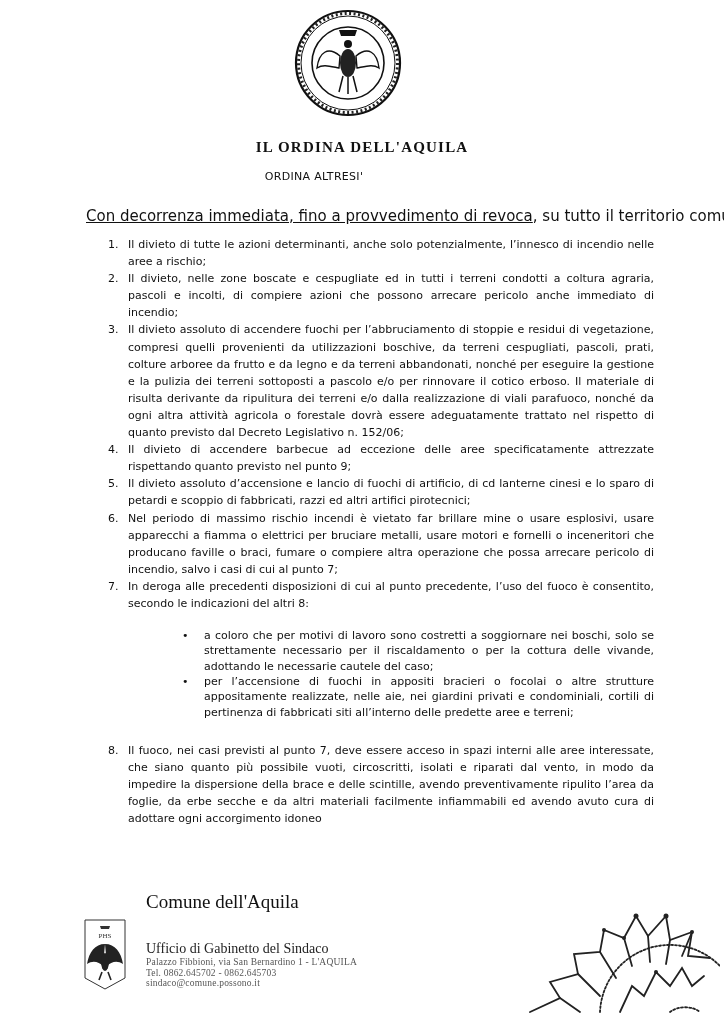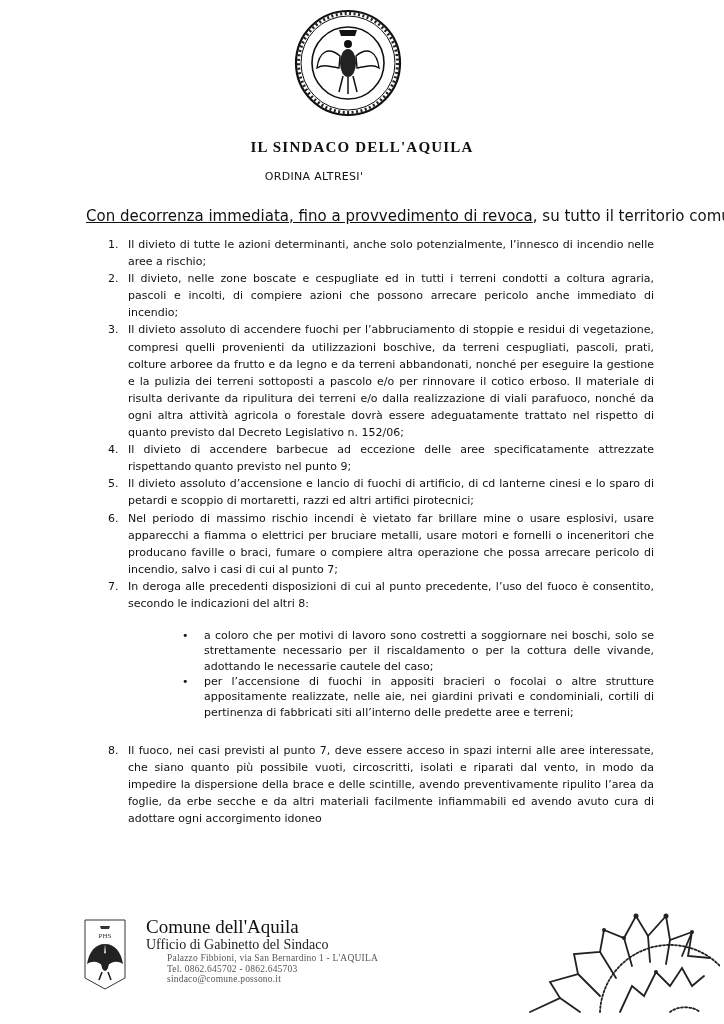--- a/index.html
+++ b/index.html
@@ -12,53 +12,53 @@
   .intro { position:absolute; left:86px; top:207px; font-size:15px; white-space:nowrap; }
   .intro u { text-decoration:underline; }
   .list { position:absolute; left:108px; top:236px; width:546px; margin:0; padding:0; list-style:none; }
   .item { position:relative; padding-left:20px; font-size:11px; line-height:17.1px; text-align:justify; }
   .item .num { position:absolute; left:0; top:0; }
   .bullets { list-style:none; margin:16px 0 0 0; padding:0; }
   .bullet { position:relative; padding-left:76px; font-size:11px; line-height:15.3px; text-align:justify; }
   .bullet .dot { position:absolute; left:54px; top:0; }
   .item8 { margin-top:22px; }
   .footer-logo { position:absolute; left:83px; top:918px; width:44px; height:73px; }
-  .footer-text { position:absolute; left:146px; top:917px; font-family:"Liberation Serif", serif; }
+  .footer-text { position:absolute; left:146px; top:892px; font-family:"Liberation Serif", serif; }
   .f-name { font-size:19px; line-height:20px; }
-  .f-office { font-size:14px; line-height:16px; color:#222; }
-  .f-small { font-size:9.5px; line-height:10.5px; color:#555; letter-spacing:0.2px;margin-left:21px; }
+  .f-office { font-size:14px; line-height:16px; color:#222;margin-top:29px; }
+  .f-small { font-size:9.5px; line-height:10.5px; color:#555; letter-spacing:0.2px; }
   .ornament { position:absolute; left:520px; top:886px; width:200px; height:138px; }
 </style>
 </head>
 <body>
 
 <svg class="seal" viewBox="0 0 110 110">
   <circle cx="55" cy="55" r="52" fill="none" stroke="#111" stroke-width="2.2"></circle>
   <circle cx="55" cy="55" r="47" fill="none" stroke="#111" stroke-width="1"></circle>
   <circle cx="55" cy="55" r="36" fill="none" stroke="#111" stroke-width="1.6"></circle>
   <circle cx="55" cy="55" r="49.5" fill="none" stroke="#222" stroke-width="3" stroke-dasharray="2 2.5"></circle>
   <path d="M46 22 h18 l-2 6 h-14 z" fill="#111"></path>
   <ellipse cx="55" cy="55" rx="8" ry="14" fill="#222"></ellipse>
   <path d="M47 48 C35 38 26 44 24 60 C30 56 36 58 46 60 Z" fill="none" stroke="#111" stroke-width="1.4"></path>
   <path d="M63 48 C75 38 84 44 86 60 C80 56 74 58 64 60 Z" fill="none" stroke="#111" stroke-width="1.4"></path>
   <path d="M50 68 L46 84 M60 68 L64 84 M55 69 L55 86" stroke="#111" stroke-width="1.5"></path>
   <circle cx="55" cy="36" r="4" fill="#111"></circle>
 </svg>
 
-<div class="title">IL SINDACO DELL'AQUILA</div>
+<div class="title">IL ORDINA DELL'AQUILA</div>
 <div class="subtitle">ORDINA ALTRESI'</div>
 
 <div class="intro"><u>Con decorrenza immediata, fino a provvedimento di revoca</u><span>, su tutto il territorio comunale,</span></div>
 
 <ol class="list">
   <li class="item"><span class="num">1.</span><span>Il divieto di tutte le azioni determinanti, anche solo potenzialmente, l’innesco di incendio nelle aree a rischio;</span></li>
   <li class="item"><span class="num">2.</span><span>Il divieto, nelle zone boscate e cespugliate ed in tutti i terreni condotti a coltura agraria, pascoli e incolti, di compiere azioni che possono arrecare pericolo anche immediato di incendio;</span></li>
   <li class="item"><span class="num">3.</span><span>Il divieto assoluto di accendere fuochi per l’abbruciamento di stoppie e residui di vegetazione, compresi quelli provenienti da utilizzazioni boschive, da terreni cespugliati, pascoli, prati, colture arboree da frutto e da legno e da terreni abbandonati, nonché per eseguire la gestione e la pulizia dei terreni sottoposti a pascolo e/o per rinnovare il cotico erboso. Il materiale di risulta derivante da ripulitura dei terreni e/o dalla realizzazione di viali parafuoco, nonché da ogni altra attività agricola o forestale dovrà essere adeguatamente trattato nel rispetto di quanto previsto dal Decreto Legislativo n. 152/06;</span></li>
   <li class="item"><span class="num">4.</span><span>Il divieto di accendere barbecue ad eccezione delle aree specificatamente attrezzate rispettando quanto previsto nel punto 9;</span></li>
-  <li class="item"><span class="num">5.</span><span>Il divieto assoluto d’accensione e lancio di fuochi di artificio, di cd lanterne cinesi e lo sparo di petardi e scoppio di mortaretti, razzi ed altri artifici pirotecnici;</span></li>
+  <li class="item"><span class="num">5.</span><span>Il divieto assoluto d’accensione e lancio di fuochi di artificio, di cd lanterne cinesi e lo sparo di petardi e scoppio di fabbricati, razzi ed altri artifici pirotecnici;</span></li>
   <li class="item"><span class="num">6.</span><span>Nel periodo di massimo rischio incendi è vietato far brillare mine o usare esplosivi, usare apparecchi a fiamma o elettrici per bruciare metalli, usare motori e fornelli o inceneritori che producano faville o braci, fumare o compiere altra operazione che possa arrecare pericolo di incendio, salvo i casi di cui al punto 7;</span></li>
   <li class="item"><span class="num">7.</span><span>In deroga alle precedenti disposizioni di cui al punto precedente, l’uso del fuoco è consentito, secondo le indicazioni del altri 8:</span>
     <ul class="bullets">
       <li class="bullet"><span class="dot">•</span><span>a coloro che per motivi di lavoro sono costretti a soggiornare nei boschi, solo se strettamente necessario per il riscaldamento o per la cottura delle vivande, adottando le necessarie cautele del caso;</span></li>
       <li class="bullet"><span class="dot">•</span><span>per l’accensione di fuochi in appositi bracieri o focolai o altre strutture appositamente realizzate, nelle aie, nei giardini privati e condominiali, cortili di pertinenza di fabbricati siti all’interno delle predette aree e terreni;</span></li>
     </ul>
   </li>
   <li class="item item8"><span class="num">8.</span><span>Il fuoco, nei casi previsti al punto 7, deve essere acceso in spazi interni alle aree interessate, che siano quanto più possibile vuoti, circoscritti, isolati e riparati dal vento, in modo da impedire la dispersione della brace e delle scintille, avendo preventivamente ripulito l’area da foglie, da erbe secche e da altri materiali facilmente infiammabili ed avendo avuto cura di adottare ogni accorgimento idoneo</span></li>
 </ol>
 

